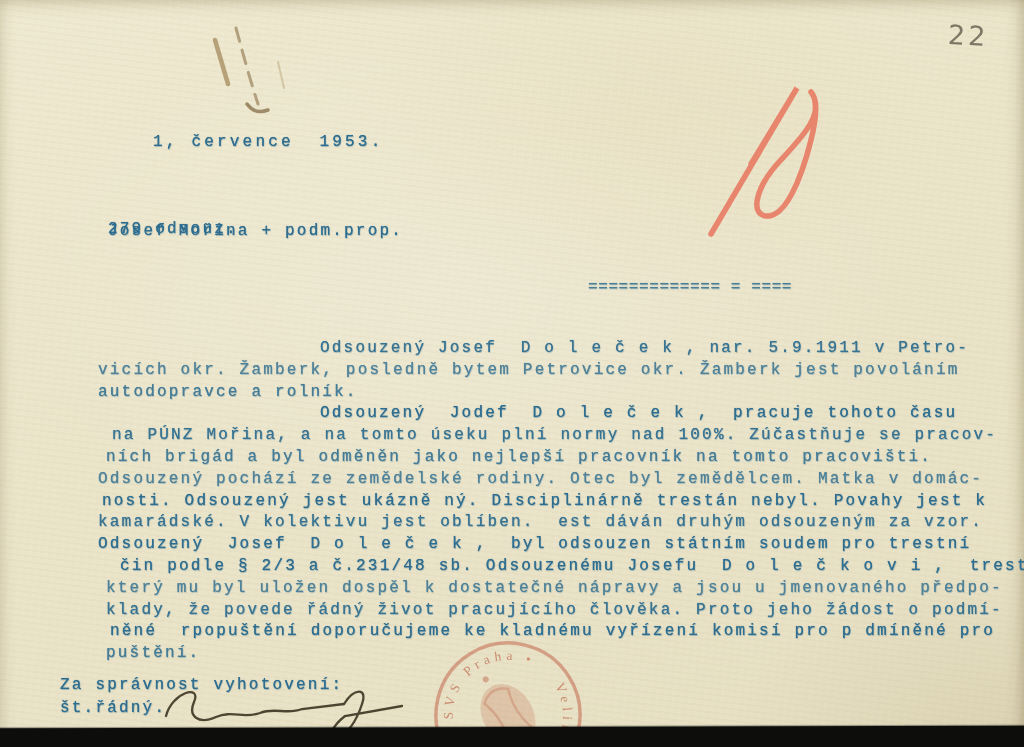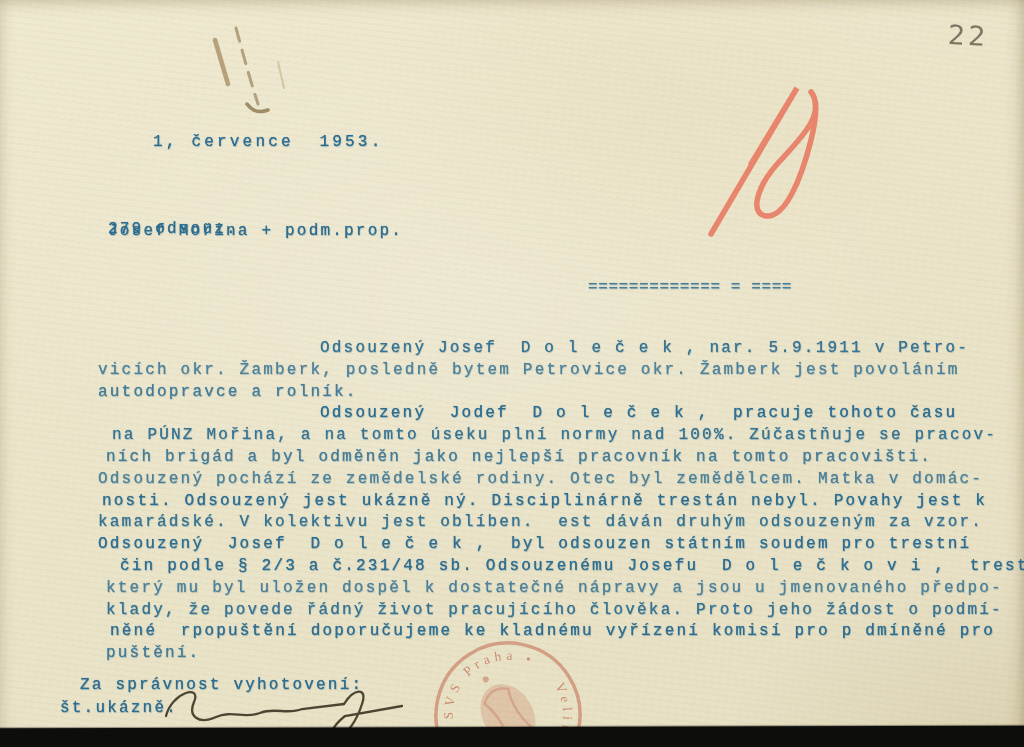--- a/index.html
+++ b/index.html
@@ -30,21 +30,21 @@
   .ref1{left:108px;top:220px;}
   .ref2{left:108px;top:222px;}
   .rcp1{left:589px;top:221px;color:#2a6488;}
   .rcp2{left:589px;top:261px;color:#2a6488;}
   .rcpu{left:588px;top:278px;letter-spacing:.6px;opacity:.85;}
   .letter-body{left:62px;top:338px;line-height:21.8px;}
   .letter-body .line{white-space:pre;margin-left:36px;}
   .letter-body .line:nth-child(3n){opacity:.87;}
   .letter-body .line:nth-child(4n+1){opacity:.94;}
   .letter-body .line:nth-child(5n+2){opacity:.82;}
-  .cert{left:60px;top:676px;margin-left:20px;}
+  .cert{left:60px;top:676px;}
   .rank{left:60px;top:699px;}
   .pencil-num{
     position:absolute;left:948px;top:20px;
     font-family:"DejaVu Sans",sans-serif;font-size:27px;color:#6b6454;
     letter-spacing:3px;transform:rotate(3deg);opacity:.85;
   }
   .crayon{position:absolute;left:693px;top:72px;width:165px;height:175px;}
   .clipmark{position:absolute;left:205px;top:22px;width:95px;height:100px;}
   .signature{position:absolute;left:148px;top:676px;width:262px;height:66px;}
   .stamp{position:absolute;left:414px;top:621px;width:188px;height:188px;
@@ -76,21 +76,21 @@
   </svg>
 
   <div class="typed date">1, července  1953.</div>
   <div class="typed ref1">279 odsouz.</div>
   <div class="typed ref2">Josef Mořina + podm.prop.</div>
   <div class="typed rcpu">============= = ====</div>
 
   <div class="typed letter-body"><div class="line" style="padding-left: 222px;">Odsouzený Josef  D o l e č e k , nar. 5.9.1911 v Petro-</div><div class="line" style="padding-left: 0px;">vicích okr. Žamberk, posledně bytem Petrovice okr. Žamberk jest povoláním</div><div class="line" style="padding-left: 0px;">autodopravce a rolník.</div><div class="line" style="padding-left: 222px;">Odsouzený  Jodef  D o l e č e k ,  pracuje tohoto času</div><div class="line" style="padding-left: 14px;">na PÚNZ Mořina, a na tomto úseku plní normy nad 100%. Zúčastňuje se pracov-</div><div class="line" style="padding-left: 8px;">ních brigád a byl odměněn jako nejlepší pracovník na tomto pracovišti.</div><div class="line" style="padding-left: 0px;">Odsouzený pochází ze zemědelské rodiny. Otec byl zemědělcem. Matka v domác-</div><div class="line" style="padding-left: 4px;">nosti. Odsouzený jest ukázně ný. Disciplinárně trestán nebyl. Povahy jest k</div><div class="line" style="padding-left: 0px;">kamarádské. V kolektivu jest oblíben.  est dáván druhým odsouzeným za vzor.</div><div class="line" style="padding-left: 0px;">Odsouzený  Josef  D o l e č e k ,  byl odsouzen státním soudem pro trestní</div><div class="line" style="padding-left: 22px;">čin podle § 2/3 a č.231/48 sb. Odsouzenému Josefu  D o l e č k o v i ,  trest</div><div class="line" style="padding-left: 8px;">který mu byl uložen dospěl k dostatečné nápravy a jsou u jmenovaného předpo-</div><div class="line" style="padding-left: 8px;">klady, že povede řádný život pracujícího člověka. Proto jeho žádost o podmí-</div><div class="line" style="padding-left: 12px;">něné  rpopuštění doporučujeme ke kladnému vyřízení komisí pro p dmíněné pro</div><div class="line" style="padding-left: 8px;">puštění.</div></div>
 
   <div class="typed cert">Za správnost vyhotovení:</div>
-  <div class="typed rank">št.ukázně.</div>
+  <div class="typed rank">št.řádný.</div>
 
   <svg class="signature" viewBox="0 0 262 66">
     <g stroke="#3c3522" stroke-width="2.3" stroke-linecap="round" fill="none" opacity=".9">
       <path d="M18,40 C24,16 54,8 46,26 C40,40 50,49 68,41 C84,34 96,43 112,37 C126,31 140,39 154,33 L196,28"></path>
       <path d="M196,28 C206,12 220,11 214,28 C209,44 199,60 187,63 C178,65 183,51 197,40 L254,30"></path>
     </g>
   </svg>
 
   <div class="stamp">
     <svg width="188" height="188" viewBox="0 0 188 188">

